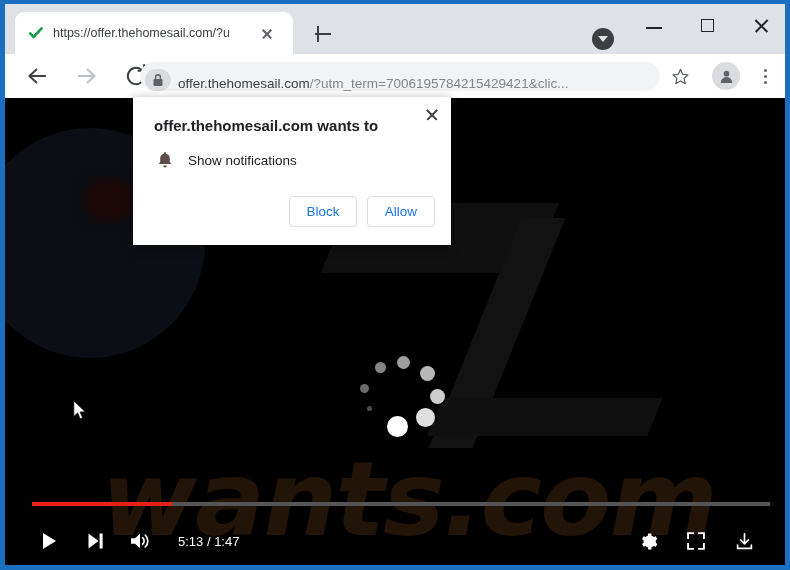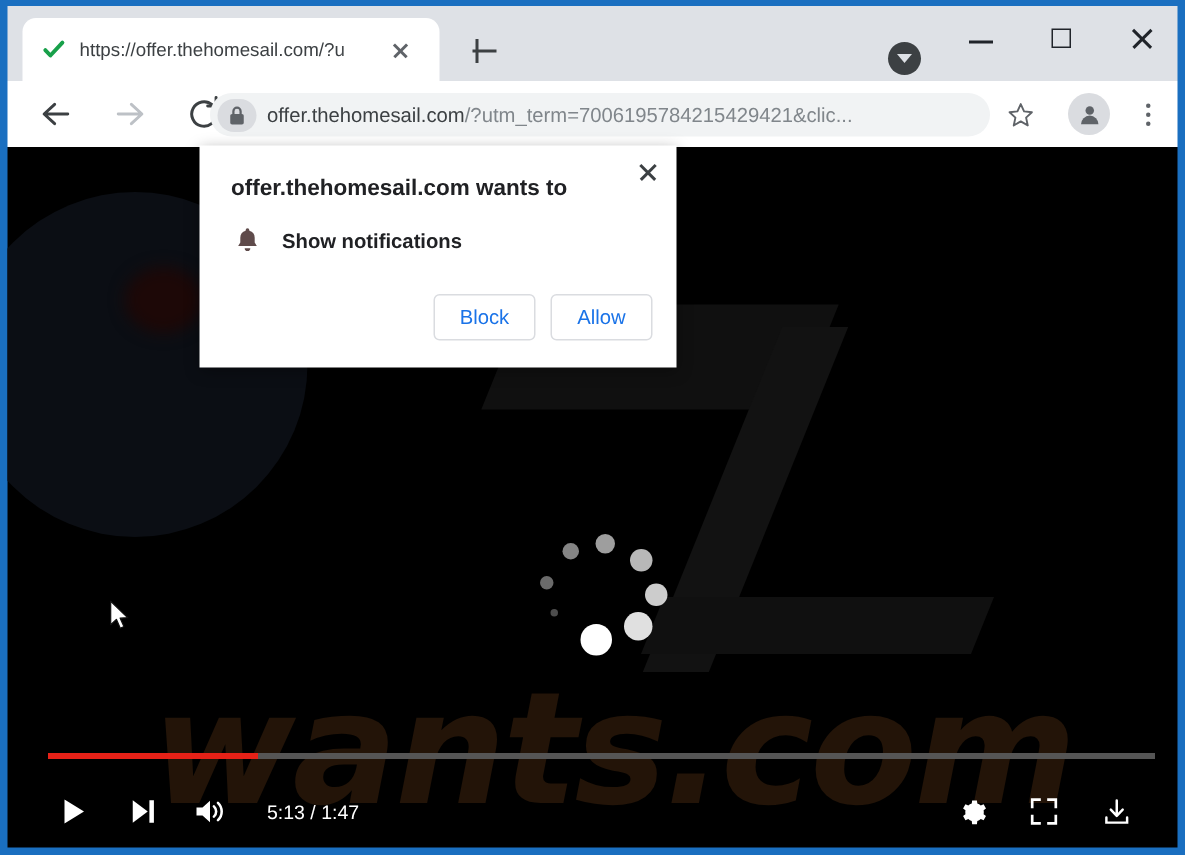--- a/index.html
+++ b/index.html
@@ -153,21 +153,21 @@
   .nav-fwd    { left: 68px; }
   .nav-reload { left: 117px; }
 
   .omnibox {
     position: absolute;
     left: 135px; top: 8px;
     width: 520px; height: 29px;
     background: #f1f3f4;
     border-radius: 15px;
     display: flex;
-    align-items: center;
+    align-items: flex-end;
     padding-left: 5px;
     box-sizing: border-box;
   }
   .lock-chip {
     flex: 0 0 auto;
     width: 26px; height: 22px;
     border-radius: 11px;
     background: #dadce0;
     display: flex;
     align-items: center;
@@ -373,21 +373,20 @@
     width: 22px; height: 22px;
     display: flex;
     align-items: center;
     justify-content: center;
     margin-right: 12px;
   }
   .perm-label {
     font-size: 13.5px;
     color: #202124;
     white-space: nowrap;
-    font-weight: bold;
   }
   .perm-buttons {
     position: absolute;
     right: 16px; bottom: 18px;
     display: flex;
     gap: 10px;
   }
   .perm-btn {
     min-width: 68px;
     height: 31px;

